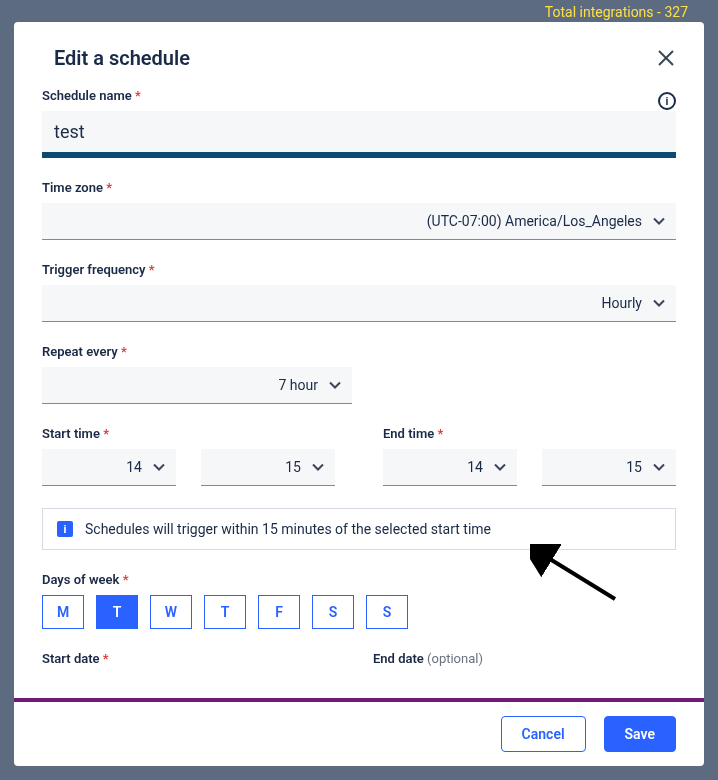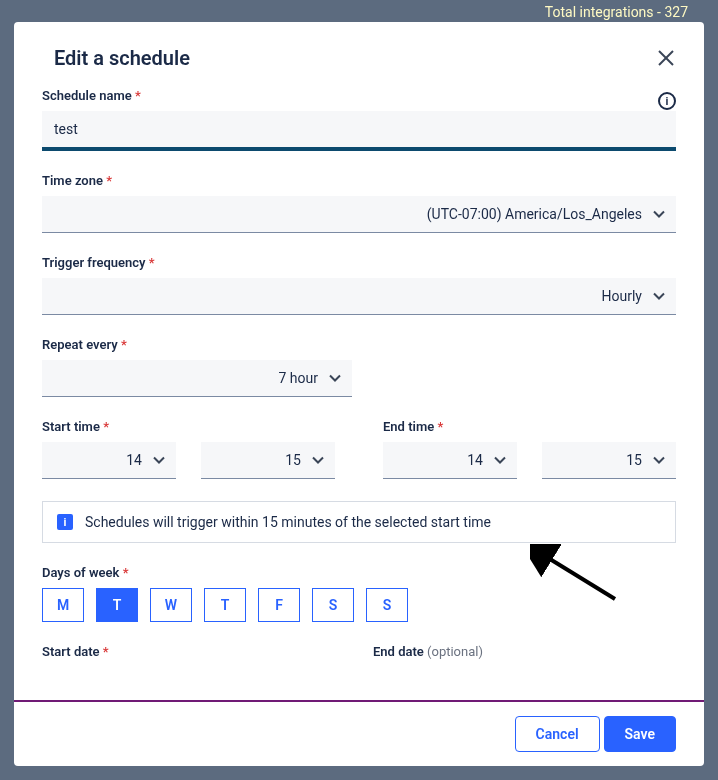--- a/index.html
+++ b/index.html
@@ -12,21 +12,21 @@
       width: 718px;
       height: 780px;
       background: #5c6b7f;
       position: relative;
       overflow: hidden;
     }
     .bg-text {
       position: absolute;
       top: 4px;
       right: 30px;
-      color: #fef9c3;
+      color: #fde047;
       font-size: 14px;
     }
     .modal {
       position: absolute;
       top: 22px;
       left: 14px;
       right: 14px;
       bottom: 14px;
       background: white;
       border-radius: 4px;
@@ -96,23 +96,23 @@
       color: #d93838;
     }
     .optional {
       color: #6b7280;
       font-weight: 400;
     }
     .text-input {
       width: 100%;
       background: #f6f7f9;
       border: none;
-      border-bottom: 4px solid #0c4a6e;
+      border-bottom: 6px solid #0c4a6e;
       padding: 10px 12px;
-      font-size: 14px;
+      font-size: 18px;
       color: #1b2a47;
     }
     .select-wrap {
       position: relative;
       width: 100%;
     }
     .select-input {
       width: 100%;
       background: #f6f7f9;
       border: none;
@@ -203,25 +203,25 @@
       color: white;
     }
     .date-row {
       display: flex;
       gap: 28px;
     }
     .date-col {
       flex: 1;
     }
     .modal-footer {
-      border-top: 2px solid #701a75;
+      border-top: 4px solid #701a75;
       padding: 14px 28px;
       display: flex;
       justify-content: flex-end;
-      gap: 4px;
+      gap: 18px;
     }
     .btn {
       padding: 9px 20px;
       font-size: 14px;
       font-weight: 600;
       border-radius: 4px;
       cursor: pointer;
     }
     .btn-cancel {
       background: white;

